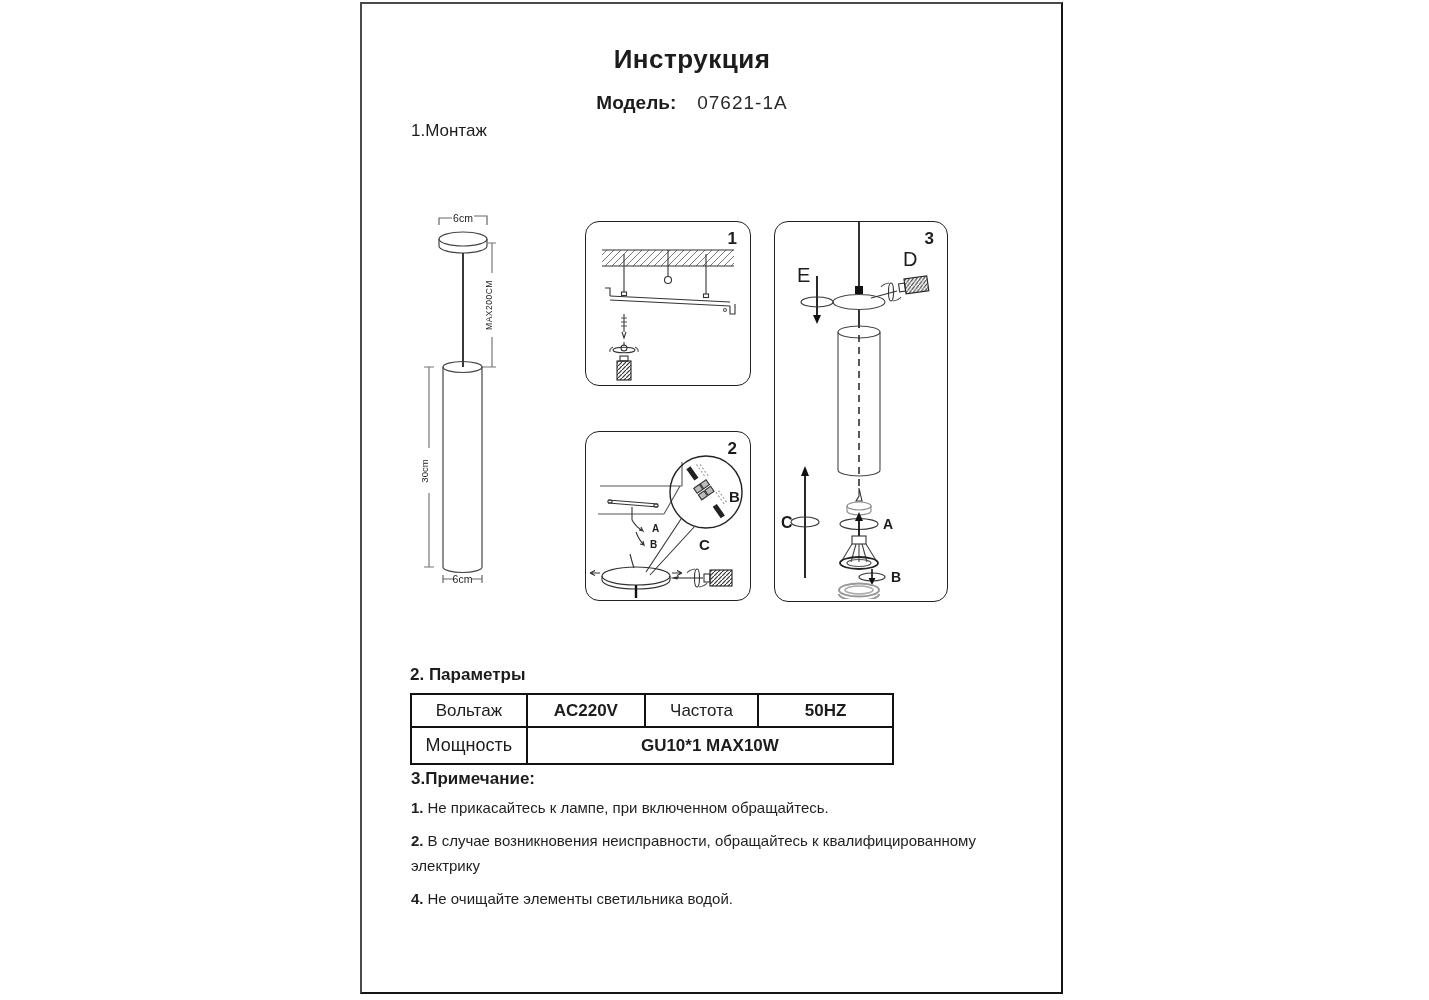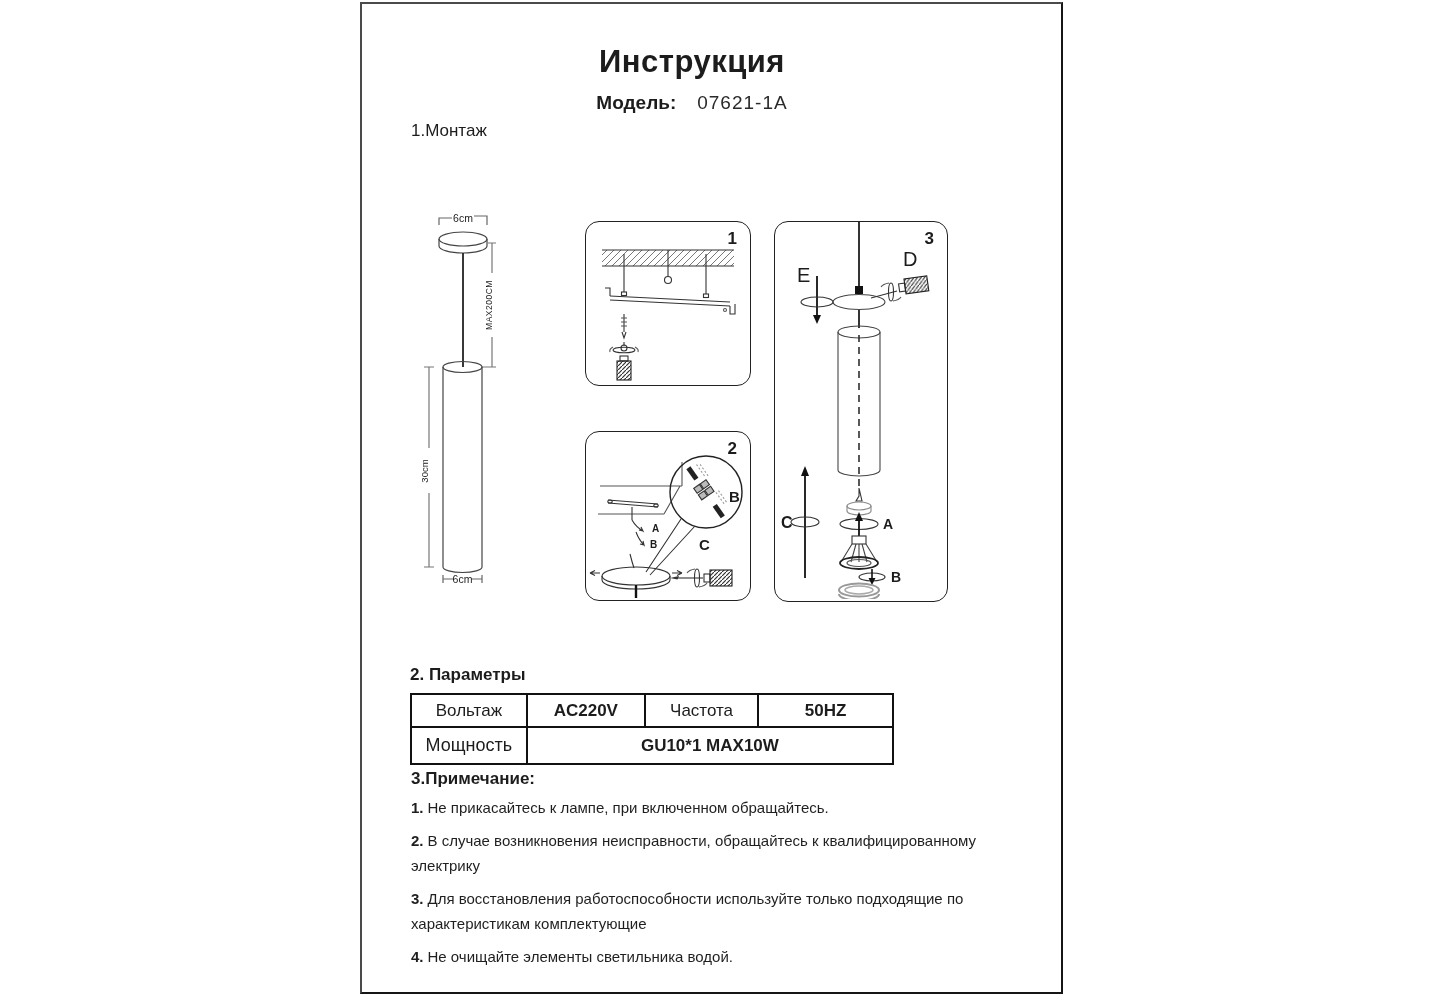--- a/index.html
+++ b/index.html
@@ -1,21 +1,21 @@
 <!DOCTYPE html>
 <html><head>
 <meta charset="utf-8">
 <style>
   html,body{margin:0;padding:0;background:#fff;}
   .canvas{position:relative;width:1429px;height:1000px;background:#fff;
           font-family:"Liberation Sans",sans-serif;color:#1c1c1c;overflow:hidden;}
   .page{position:absolute;left:360px;top:2px;width:703px;height:992px;
         background:#fff;border:2px solid #4a4a4a;border-right-color:#161616;border-bottom-color:#161616;box-sizing:border-box;}
   .title-block{position:absolute;left:20px;top:40px;width:620px;text-align:center;}
-  .doc-title{font-size:31px;font-weight:700;letter-spacing:0.5px;}
+  .doc-title{font-size:26px;font-weight:700;letter-spacing:0.5px;}
   .model-line{position:absolute;left:20px;top:88px;width:620px;text-align:center;font-size:19px;}
   .model-label{font-weight:700;margin-right:21px;}
   .model-value{font-weight:400;color:#2a2a2a;letter-spacing:1px;}
   .h-montage{position:absolute;left:49px;top:117px;font-size:17px;font-weight:400;}
   .h-params{position:absolute;left:48px;top:661px;font-size:17px;font-weight:700;}
   .h-notes{position:absolute;left:49px;top:765px;font-size:17px;font-weight:700;}
   .lamp-svg{position:absolute;left:47px;top:201px;}
   .box{position:absolute;border:1.6px solid #222;border-radius:14px;box-sizing:border-box;background:#fff;}
   .box1{left:223px;top:217px;width:166px;height:165px;}
   .box2{left:223px;top:427px;width:166px;height:170px;}
@@ -237,18 +237,17 @@
         <td colspan="3" class="val">GU10*1 MAX10W</td>
       </tr>
     </tbody>
       </table>
 
     <div class="h-notes">3.Примечание:</div>
 
     <div class="notes">
       <div class="note"><span class="nnum">1.</span><span>Не прикасайтесь к лампе, при включенном обращайтесь.</span></div>
       <div class="note"><span class="nnum">2.</span><span>В случае возникновения неисправности, обращайтесь к квалифицированному электрику</span></div>
-      <div class="note"><span class="nnum">3.</span><span>Для восстановления работоспособности используйте только подходящие по характеристикам комплектующие</span></div>
       <div class="note"><span class="nnum">4.</span><span>Не очищайте элементы светильника водой.</span></div>
     </div>
 
   </div>
 </div>
 
 </body></html>

